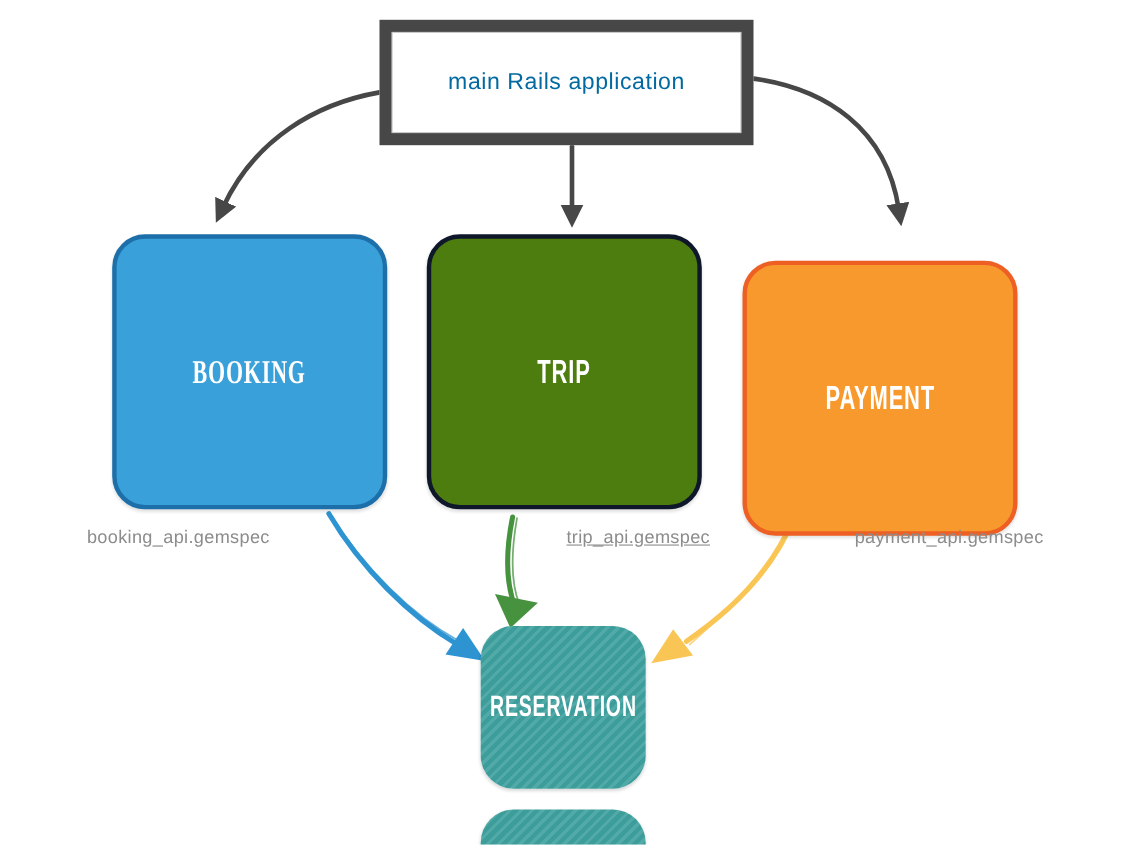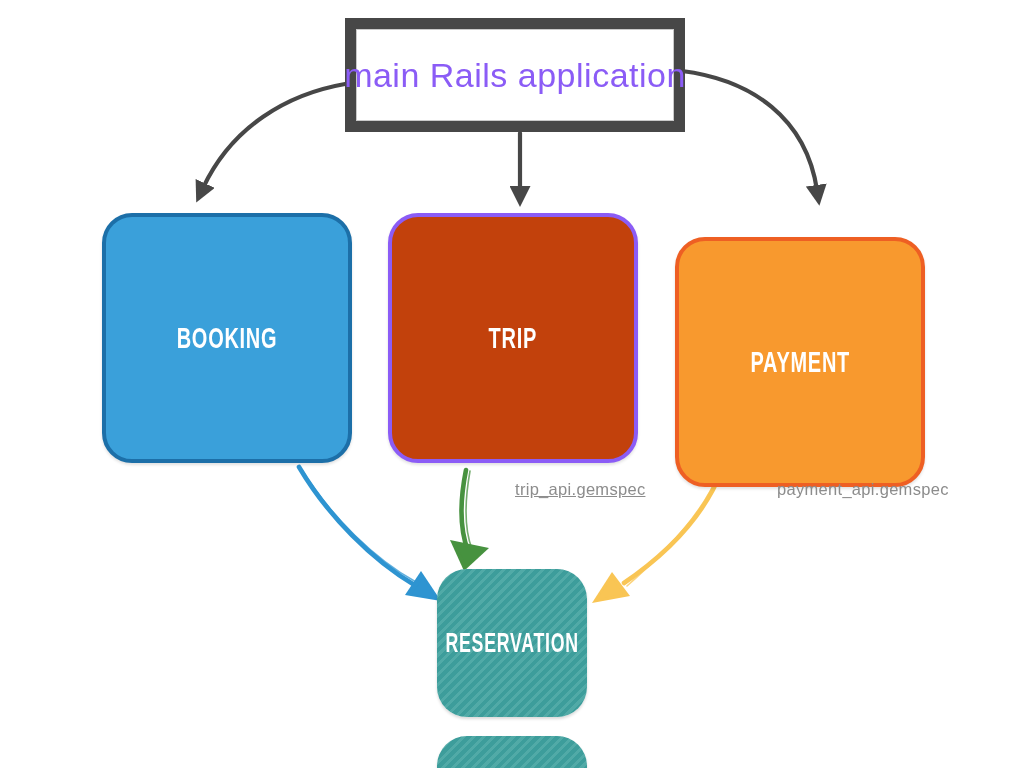--- a/index.html
+++ b/index.html
@@ -10,36 +10,36 @@
   .stage svg.connectors{position:absolute;left:0;top:0;pointer-events:none;}
 
   
   .main-box{
     position:absolute;left:345px;top:18px;width:340px;height:114px;
     box-sizing:border-box;border:11px solid #474747;background:#ffffff;
     box-shadow:inset 0 0 0 1px #c9c9c9;
     display:flex;align-items:center;justify-content:center;
   }
   .main-box .title{
-    color:#8b5cf6;font-size:34px;letter-spacing:0.5px;white-space:nowrap;
+    color:#0369a1;font-size:21px;letter-spacing:0.5px;white-space:nowrap;
   }
 
   
   .service{
     position:absolute;box-sizing:border-box;border-radius:30px;
     width:250px;height:250px;top:213px;
     display:flex;align-items:center;justify-content:center;
     box-shadow:0 2px 3px rgba(0,0,0,0.12);
   }
   .service .service-label, .reservation .service-label{
     color:#ffffff;font-weight:bold;font-size:27px;letter-spacing:1px;white-space:nowrap;
     display:inline-block;transform:scaleX(0.74) scaleY(1.12);
   }
-  .service.booking{left:102px;background:#3AA0DA;border:4px solid #1C6FA8;}
-  .service.trip{left:388px;background:#c2410c;border:4px solid #8b5cf6;}
+  .service.booking{left:102px;background:#3AA0DA;border:4px solid #1C6FA8;font-family:Liberation Serif, serif;}
+  .service.trip{left:388px;background:#4d7c0f;border:4px solid #0f172a;}
   .service.payment{left:675px;background:#F8992E;border:4px solid #EE5F23;margin-top:24px;}
 
   
   .reservation{
     position:absolute;left:437px;top:569px;width:150px;height:148px;
     border-radius:30px;box-sizing:border-box;
     background:repeating-linear-gradient(135deg,#3D9D9B 0px,#3D9D9B 4px,#51AAA7 4px,#51AAA7 7px);
     box-shadow:0 2px 3px rgba(0,0,0,0.15);
     display:flex;align-items:center;justify-content:center;
   }
@@ -107,17 +107,18 @@
     <span class="service-label">TRIP</span>
   </div>
   <div class="service payment">
     <span class="service-label">PAYMENT</span>
   </div>
 
   <div class="reservation">
     <span class="service-label">RESERVATION</span>
   </div>
 
+  <div class="gemspec booking">booking_api.gemspec</div>
   <div class="gemspec trip">trip_api.gemspec</div>
   <div class="gemspec payment">payment_api.gemspec</div>
   <div class="gemspec reservation">reservation_logic.gemspec</div>
 
 </div>
 
 </body></html>

